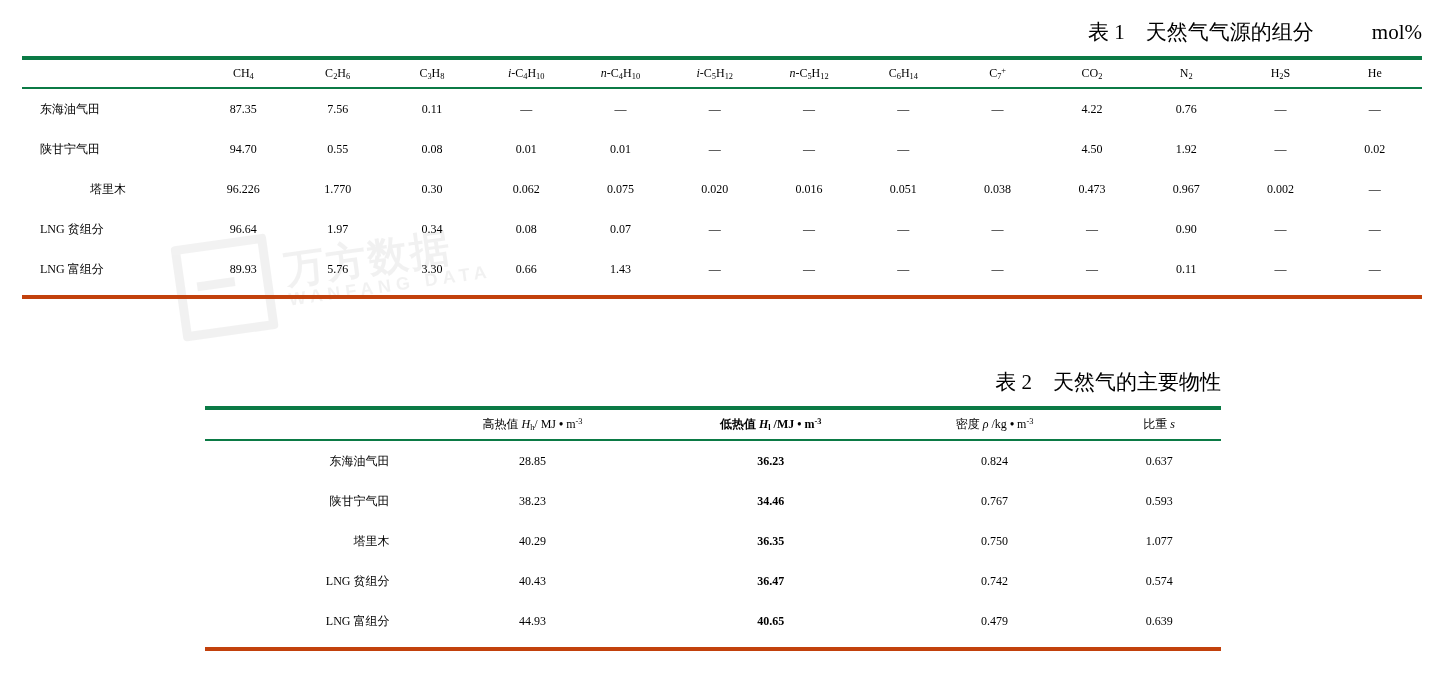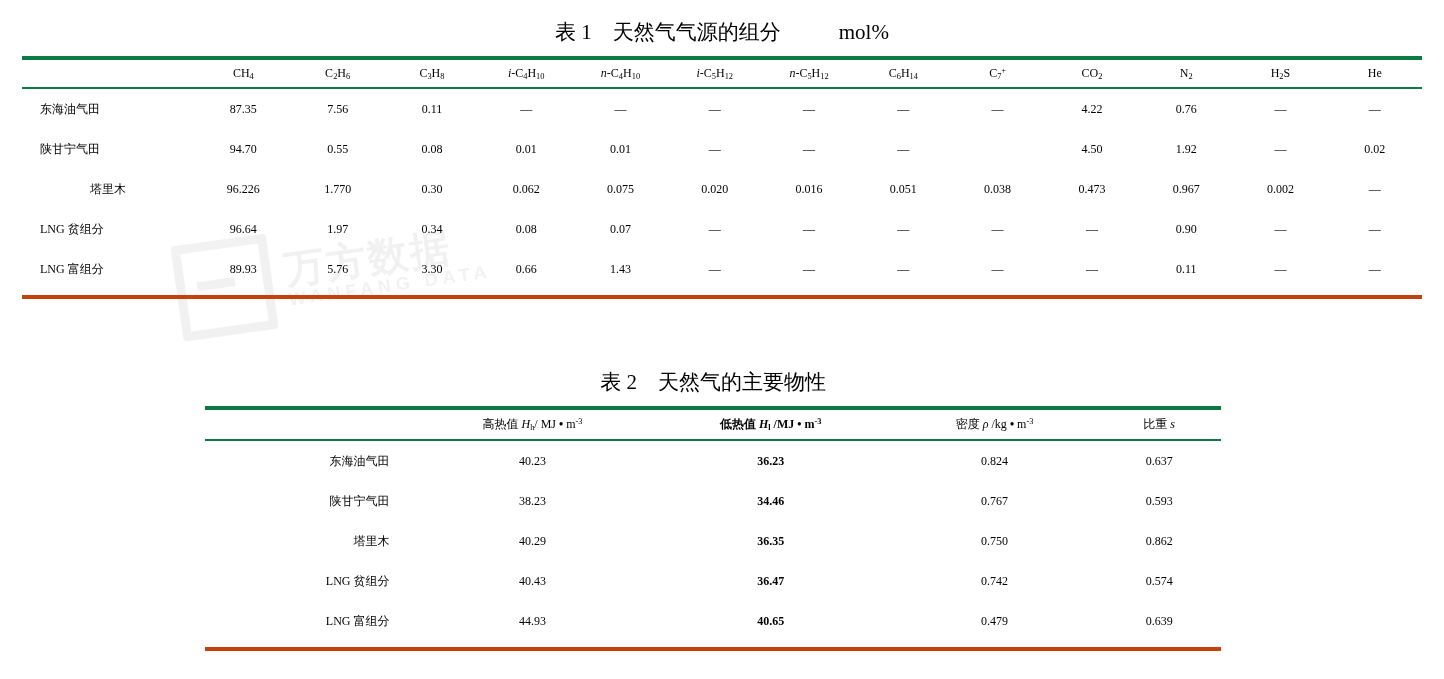--- a/index.html
+++ b/index.html
@@ -63,21 +63,21 @@
     font-size: 18px;
     letter-spacing: 5px;
   }
 
   
   .table-block { position: absolute; }
   #table1-block { left: 22px; top: 18px; width: 1400px; }
   #table2-block { left: 205px; top: 368px; width: 1016px; }
 
   .tbl-caption {
-    text-align: center;
+    text-align: right;
     font-size: 21px;
     margin-bottom: 10px;
     white-space: pre;
   }
   .tbl-caption .cap-unit {
     margin-left: 58px;
     font-family: "Liberation Serif", serif;
   }
 
   table.data {
@@ -267,38 +267,38 @@
           <th></th>
           <th class="val c1">高热值 <span class="ital">H</span><sub>h</sub>/ MJ <b>•</b> m<sup>-3</sup></th>
           <th class="val c2">低热值 <span class="ital">H</span><sub>l</sub> /MJ <b>•</b> m<sup>-3</sup></th>
           <th class="val c3">密度 <span class="ital">ρ</span> /kg <b>•</b> m<sup>-3</sup></th>
           <th class="val c4">比重 <span class="ital">s</span></th>
         </tr>
       </thead>
       <tbody>
         <tr>
           <td class="rowlabel">东海油气田</td>
-          <td class="val c1">40.23</td>
+          <td class="val c1">28.85</td>
           <td class="val c2">36.23</td>
           <td class="val c3">0.824</td>
           <td class="val c4">0.637</td>
         </tr>
         <tr>
           <td class="rowlabel">陕甘宁气田</td>
           <td class="val c1">38.23</td>
           <td class="val c2">34.46</td>
           <td class="val c3">0.767</td>
           <td class="val c4">0.593</td>
         </tr>
         <tr>
           <td class="rowlabel">塔里木</td>
           <td class="val c1">40.29</td>
           <td class="val c2">36.35</td>
           <td class="val c3">0.750</td>
-          <td class="val c4">0.862</td>
+          <td class="val c4">1.077</td>
         </tr>
         <tr>
           <td class="rowlabel">LNG 贫组分</td>
           <td class="val c1">40.43</td>
           <td class="val c2">36.47</td>
           <td class="val c3">0.742</td>
           <td class="val c4">0.574</td>
         </tr>
         <tr>
           <td class="rowlabel">LNG 富组分</td>

